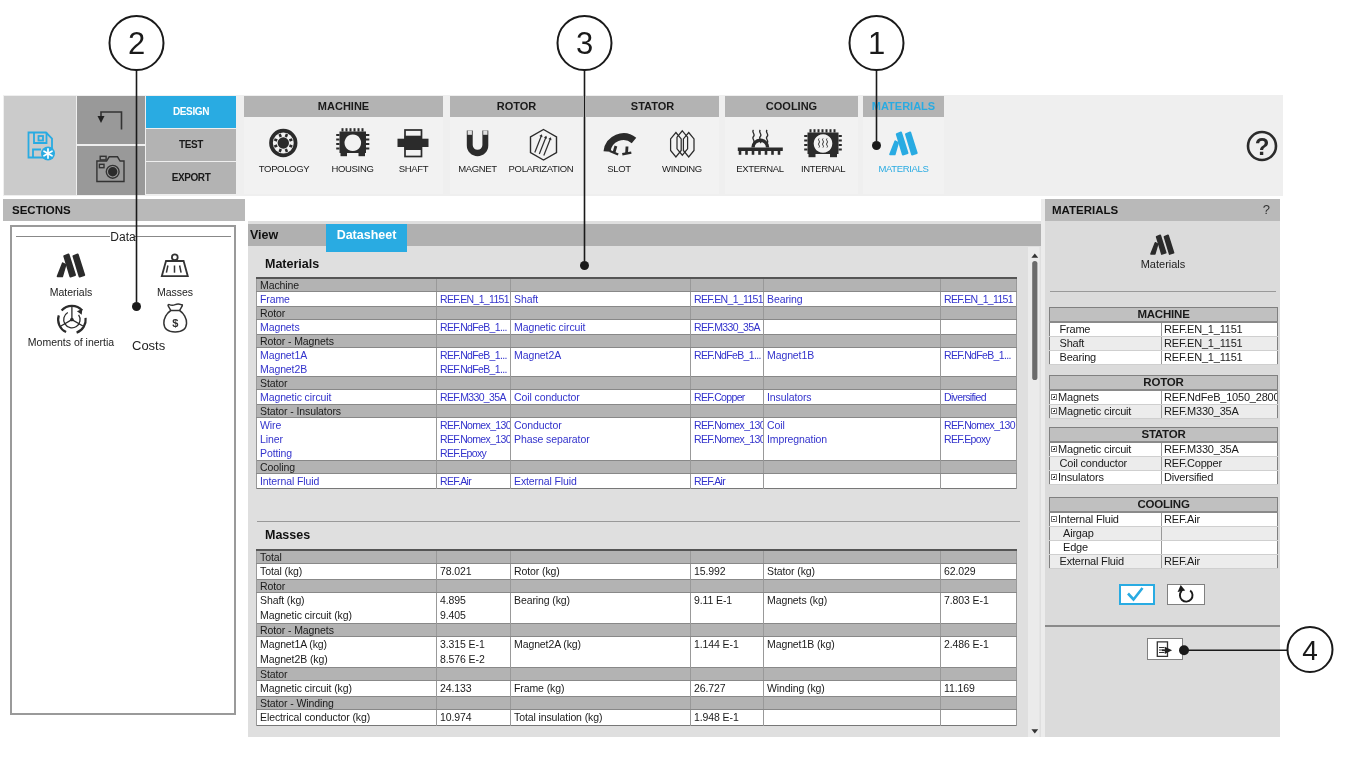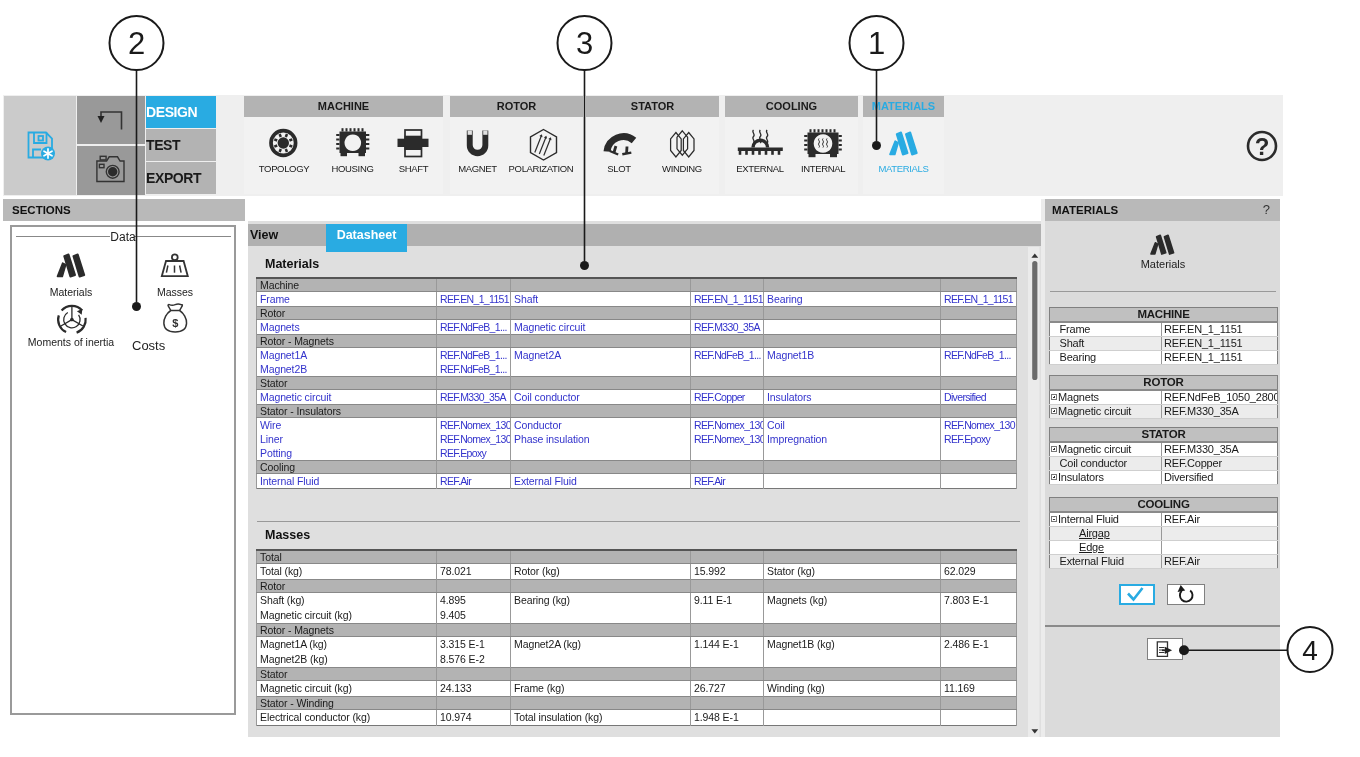--- a/index.html
+++ b/index.html
@@ -4,21 +4,21 @@
 <style>
 * { margin:0; padding:0; box-sizing:border-box; }
 html,body { width:1360px; height:757px; background:#fff; overflow:hidden; }
 body { font-family:"Liberation Sans", sans-serif; color:#1a1a1a; }
 #app { position:relative; width:1360px; height:757px; background:#fff; }
 .abs { position:absolute; }
 
 #ribbon { left:3px; top:95px; width:1280px; height:101px; background:#efefef; }
 .grp { position:absolute; top:96px; height:98px; background:#f2f2f2; }
 .grp .ghead { height:21px; background:#b3b3b3; text-align:center; font-weight:bold; font-size:11px; line-height:21px; color:#1a1a1a; }
-.tab { position:absolute; left:146px; width:70px; height:32px; font-weight:bold; font-size:14px; letter-spacing:-0.4px; line-height:32px; }
+.tab { position:absolute; left:146px; width:90px; height:32px; text-align:center; font-weight:bold; font-size:10px; letter-spacing:-0.4px; line-height:32px; }
 
 .phead { position:absolute; height:22px; background:#b9b9b9; font-weight:bold; font-size:11.5px; line-height:22px; padding-left:9px; color:#111; }
 
 #leftbox { left:10px; top:225px; width:226px; height:490px; background:#fff; border:2px solid #9a9a9a; }
 
 #cpanel { left:248px; top:221px; width:793px; height:516px; background:#dfdfdf; }
 #tabrow { left:248px; top:224px; width:793px; height:22px; background:#b0b0b0; }
 .ctab { position:absolute; top:224px; height:28px; line-height:22px; font-weight:bold; font-size:12.5px; }
 
 table.dt { position:absolute; border-collapse:collapse; table-layout:fixed; font-size:10.5px; background:#fff; border:1px solid #777; border-top:2px solid #555; }
@@ -30,21 +30,21 @@
 table.dt.masses tr.d td { height:15px; line-height:15px; }
 .sectitle { position:absolute; font-weight:bold; font-size:12.5px; color:#111; }
 
 #rpanel { left:1045px; top:221px; width:235px; height:516px; background:#dbdbdb; }
 table.rt { position:absolute; border-collapse:collapse; table-layout:fixed; font-size:11px; background:#fff; border:1.5px solid #808080; }
 table.rt td { overflow:hidden; white-space:nowrap; height:13.5px; line-height:13px; letter-spacing:-0.2px; border-bottom:1px solid #cfcfcf; }
 table.rt tr.h td { background:#c0c0c0; font-weight:bold; text-align:center; font-size:11.5px; height:13px; border-bottom:2px solid #8a8a8a; }
 table.rt tr.alt td { background:#ececec; }
 table.rt td.v { border-left:1px solid #999; padding-left:2px; letter-spacing:-0.2px; }
 table.rt td.l { padding-left:9.5px; }
-table.rt td.l2 { padding-left:29px;text-decoration:underline; }
+table.rt td.l2 { padding-left:13px; }
 .pm { display:inline-block; width:6px; height:6px; border:1px solid #777; background:#fff; position:relative; vertical-align:middle; margin:0 1px 2px 1px; }
 .pm:before { content:""; position:absolute; left:1px; right:1px; top:1.5px; height:1px; background:#333; }
 .pm.plus:after { content:""; position:absolute; top:1px; bottom:1px; left:1.5px; width:1px; background:#333; }
 .sep { position:absolute; height:1px; background:#999; }
 .btn { position:absolute; background:#fff; border:1.5px solid #808080; }
 </style>
 </head>
 <body>
 <div id="app">
 
@@ -189,21 +189,21 @@
           <td>Wire</td>
           <td>REF.Nomex_130</td>
           <td>Conductor</td>
           <td>REF.Nomex_130</td>
           <td>Coil</td>
           <td>REF.Nomex_130</td>
         </tr>
     <tr class="d">
           <td>Liner</td>
           <td>REF.Nomex_130</td>
-          <td>Phase insulation</td>
+          <td>Phase separator</td>
           <td>REF.Nomex_130</td>
           <td>Impregnation</td>
           <td>REF.Epoxy</td>
         </tr>
     <tr class="d">
           <td>Potting</td>
           <td>REF.Epoxy</td>
           <td></td>
           <td></td>
           <td></td>

